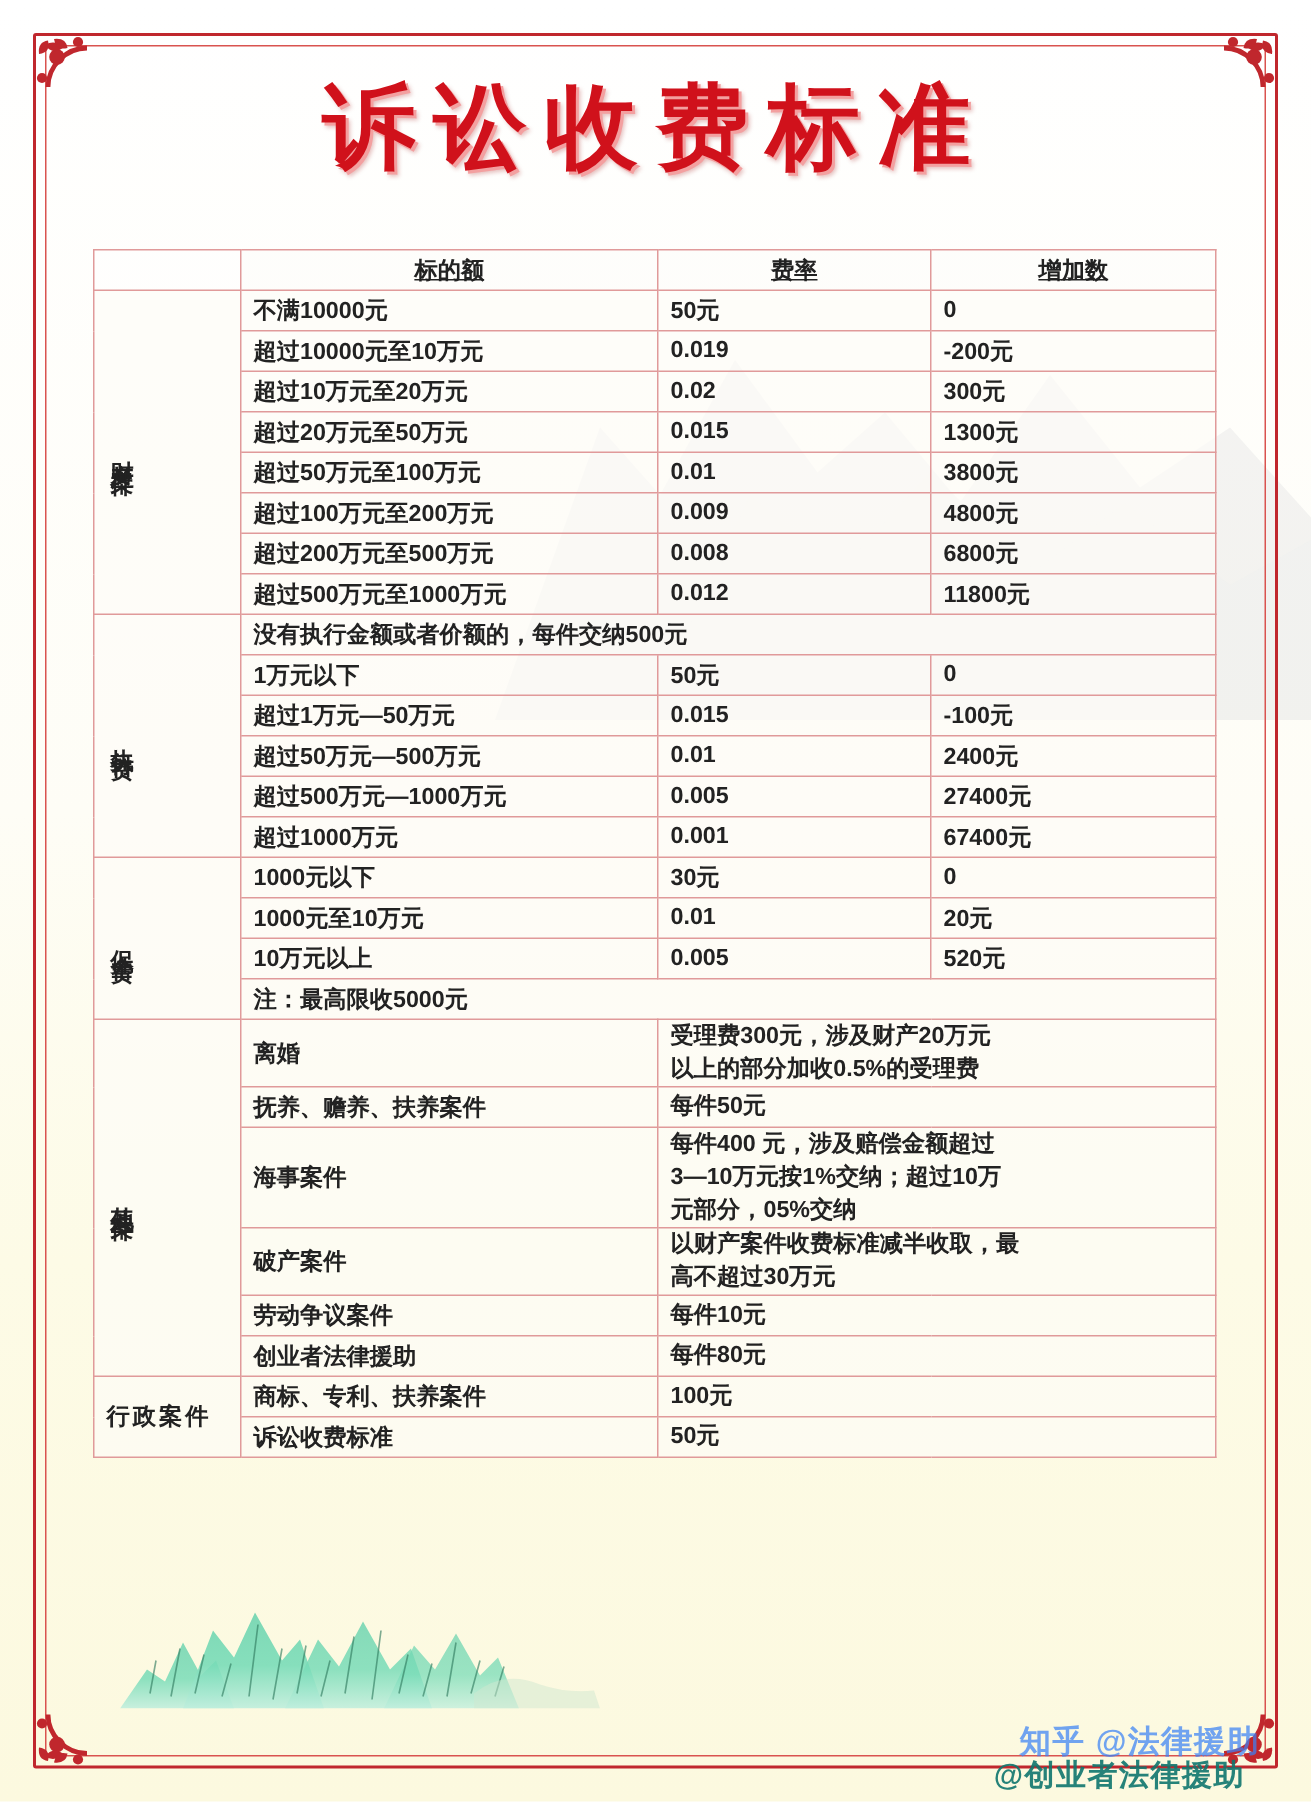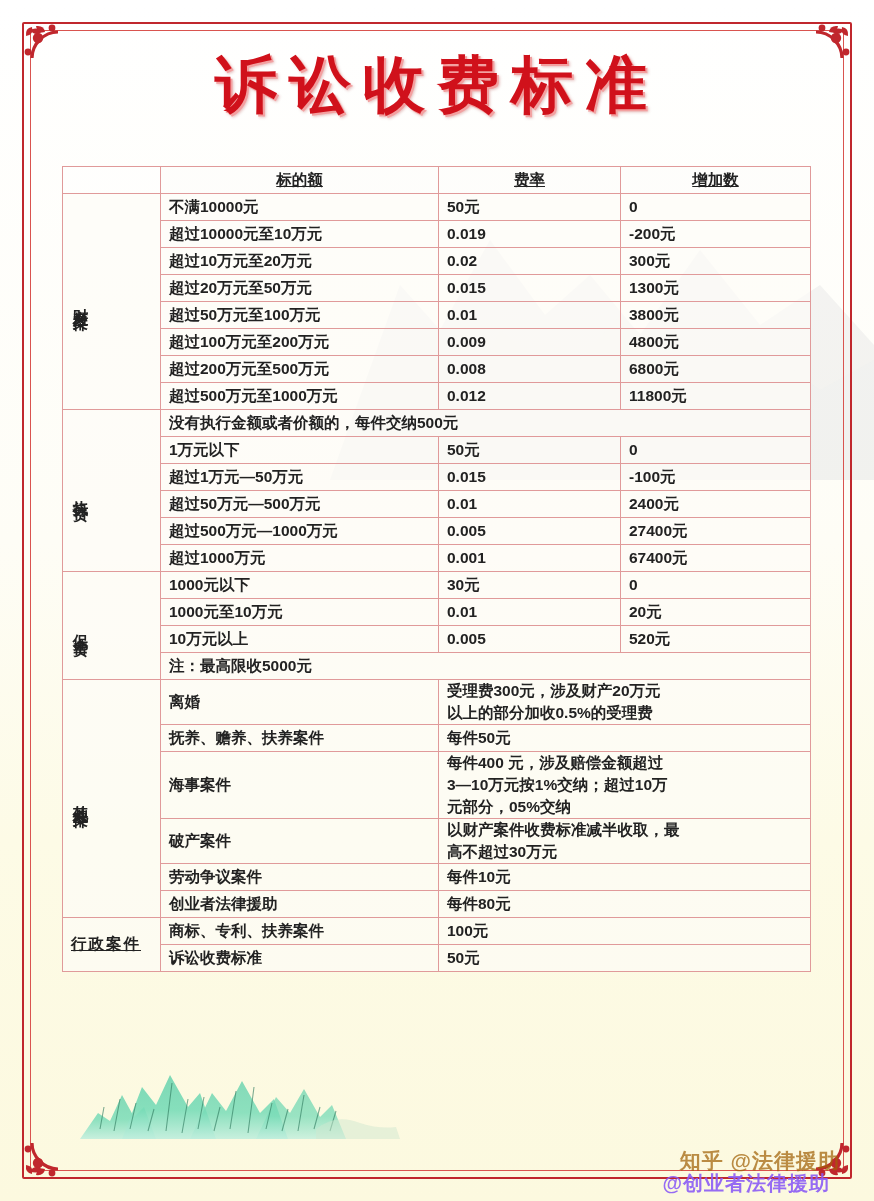--- a/index.html
+++ b/index.html
@@ -61,47 +61,47 @@
     text-decoration:underline;
   }
   td.cat{
     width:98px;text-align:center;vertical-align:middle;
     font-size:16px;letter-spacing:1px;
   }
   td.cat .vert{
     writing-mode:vertical-rl;text-orientation:upright;
     display:inline-block;letter-spacing:3px;line-height:1.25;
   }
-  td.cat.horiz{letter-spacing:2px;text-decoration:underline;}
+  td.cat.horiz{letter-spacing:2px;}
   col.c-cat{width:98px;}
   col.c-item{width:278px;}
   col.c-rate{width:182px;}
   col.c-add{width:190px;}
   td.rate,td.add{text-align:center;}
   td.span-note{text-align:left;}
   td.multi{
     padding-top:5px;padding-bottom:5px;line-height:1.42;
     white-space:pre-line;vertical-align:middle;margin-left:12px;
   }
   td.tall{height:auto;}
   .blank-head{border-left:1px solid #e09a9a;border-top:1px solid #e09a9a;background:transparent !important;}
 
   
   .ink-mountains{
     position:absolute;left:70px;bottom:62px;width:330px;height:80px;z-index:3;pointer-events:none;
   }
   
   .wm-zhihu{
     position:absolute;right:34px;bottom:26px;z-index:6;
-    font-size:21px;font-weight:bold;color:#a16207;opacity:.72;
+    font-size:21px;font-weight:bold;color:#3b82f6;opacity:.72;
     letter-spacing:1px;white-space:nowrap;
   }
   .wm-founder{
     position:absolute;right:44px;bottom:4px;z-index:6;
-    font-size:20px;font-weight:bold;color:#8b5cf6;opacity:.9;
+    font-size:20px;font-weight:bold;color:#0f766e;opacity:.9;
     letter-spacing:1px;white-space:nowrap;
   }
 </style>
 </head>
 <body>
 
 <svg class="mountain-wm" viewBox="0 0 874 400" preserveAspectRatio="none">
   <path d="M330,400 L400,205 L440,250 L490,160 L545,235 L590,195 L640,255 L700,170 L760,245 L820,205 L874,265 L874,400 Z" fill="#b9bcc2" opacity="0.55"></path>
   <path d="M430,400 L500,250 L560,300 L620,235 L690,300 L750,255 L820,310 L874,280 L874,400 Z" fill="#cfd2d7" opacity="0.6"></path>
 </svg>

